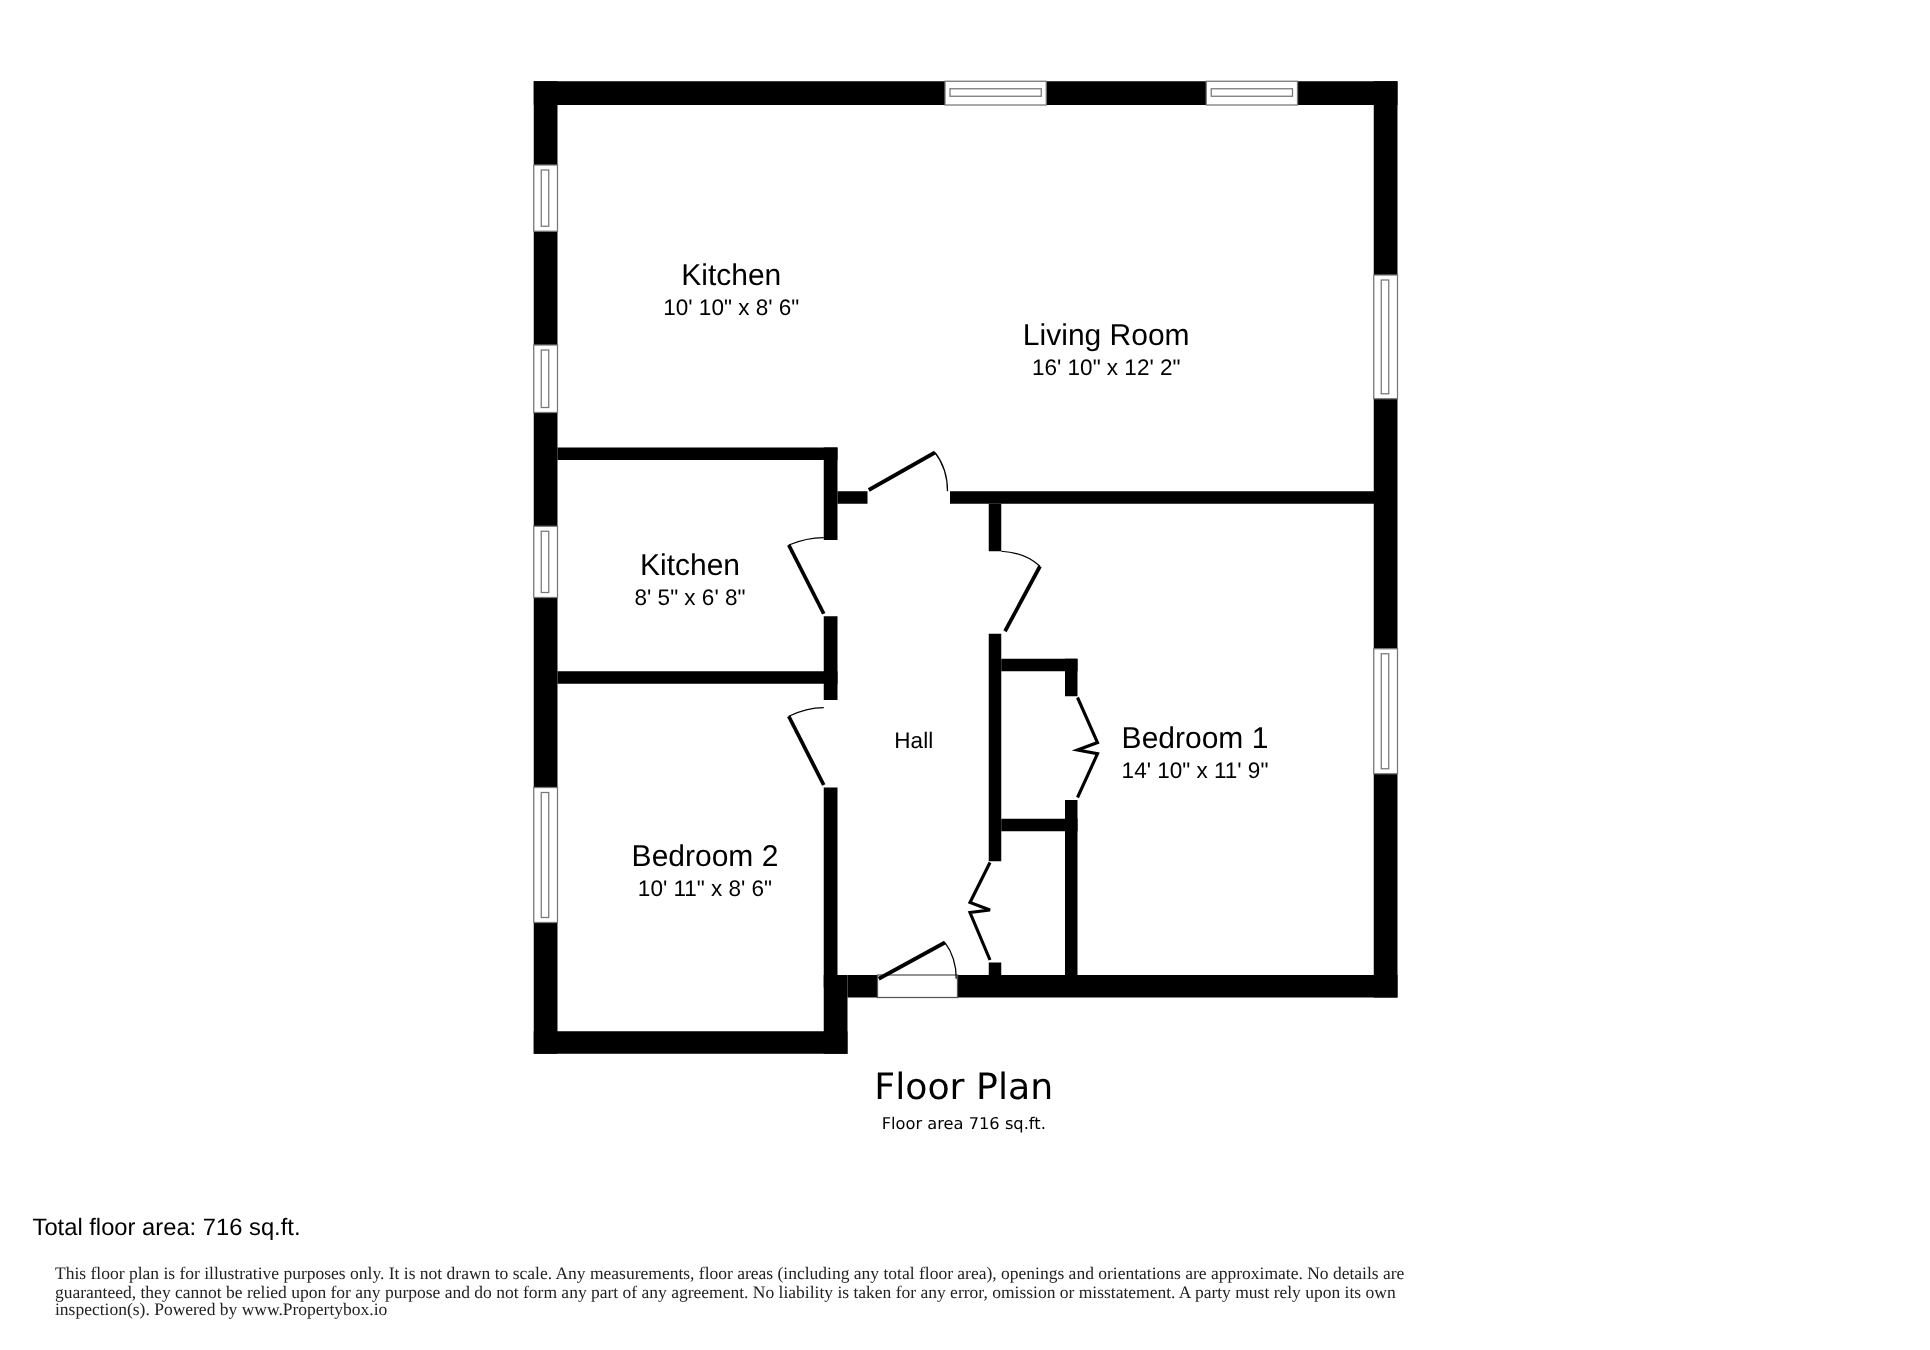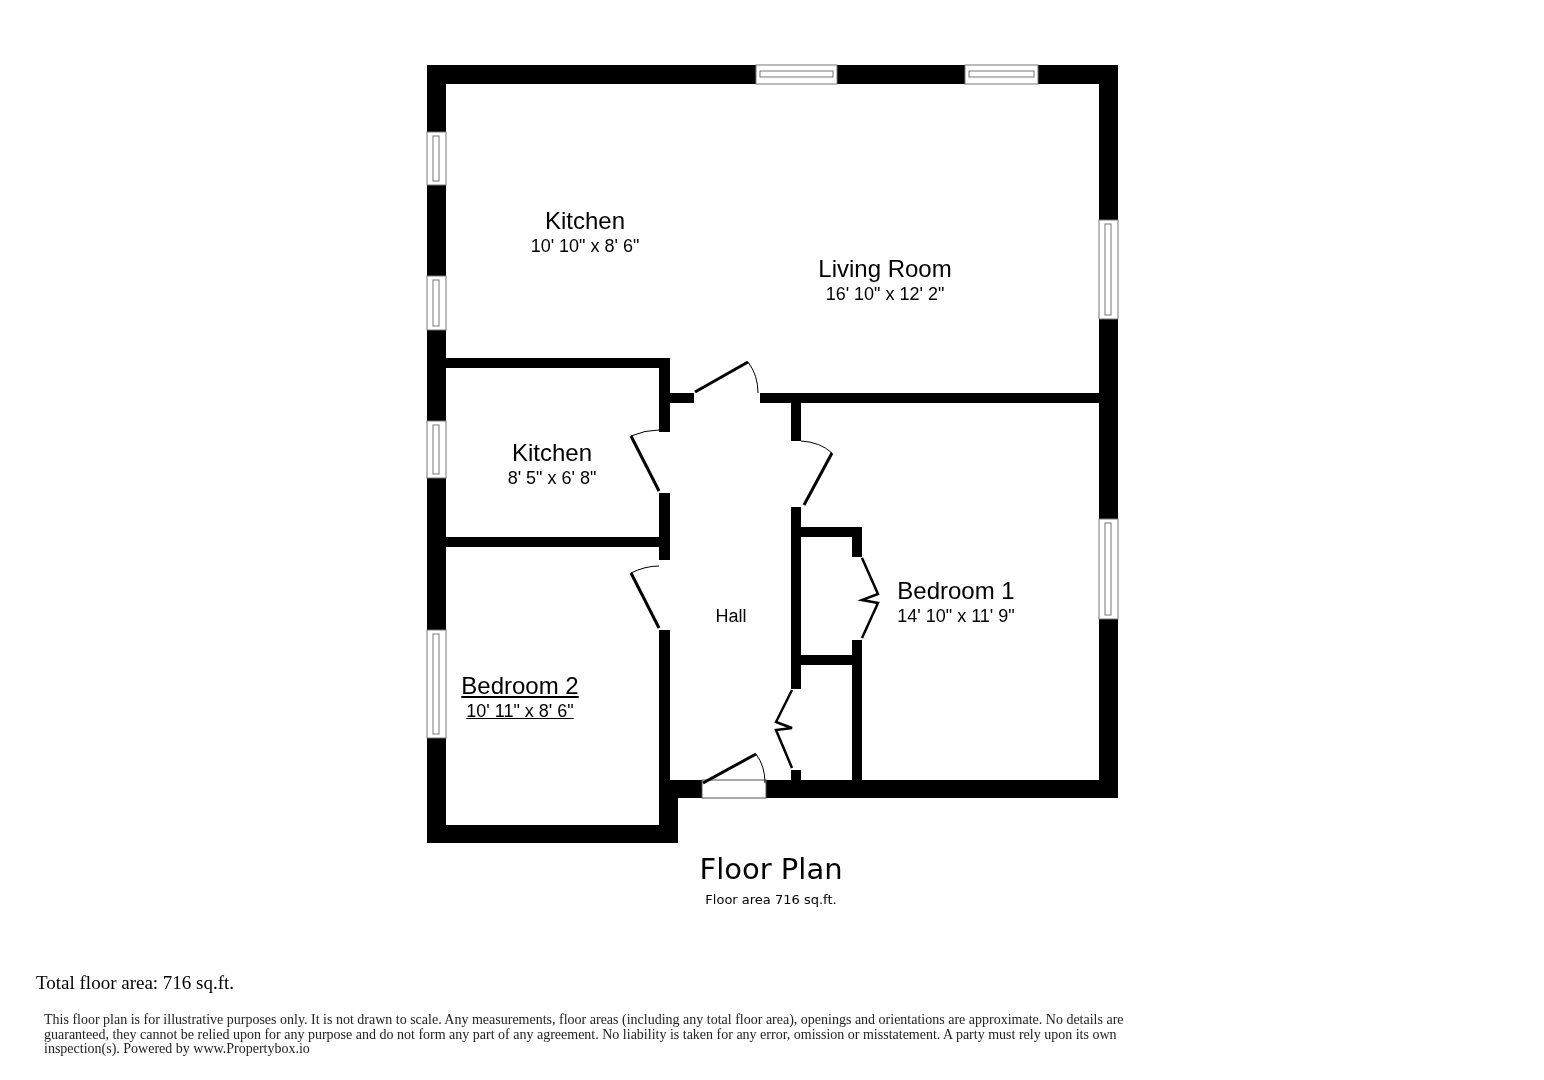--- a/index.html
+++ b/index.html
@@ -4,21 +4,21 @@
   <style>
     html, body { margin: 0; padding: 0; background: #ffffff; }
     body { width: 1544px; height: 1080px; position: relative; overflow: hidden; font-family: "DejaVu Sans", sans-serif; color: #000; }
     #plan { position: absolute; left: 0; top: 0; width: 1544px; height: 1080px; }
     .room-label { position: absolute; text-align: center; font-family: "Liberation Sans", sans-serif; transform: translateX(-50%); white-space: nowrap; }
     .room-name { font-size: 24px; line-height: 28px; }
     .room-dim { font-size: 18px; line-height: 22px; }
     .hall-name { font-size: 18px; line-height: 22px; }
     .plan-title { position: absolute; left: 771px; top: 852px; transform: translateX(-50%); font-size: 29px; font-family: "DejaVu Sans", sans-serif; white-space: nowrap; }
     .plan-area { position: absolute; left: 771px; top: 892px; transform: translateX(-50%); font-size: 13px; font-family: "DejaVu Sans", sans-serif; white-space: nowrap; }
-    .total-area { position: absolute; left: 36px; top: 972px; font-size: 19px; font-family: Liberation Serif, serif; white-space: nowrap; }
+    .total-area { position: absolute; left: 26px; top: 972px; font-size: 19px; font-family: Liberation Sans, sans-serif; white-space: nowrap; }
     .disclaimer { position: absolute; left: 44px; top: 1013px; width: 1100px; font-size: 14px; line-height: 14.5px; font-family: Liberation Serif, serif; color: #222; }
   </style>
 </head>
 <body>
 
 <svg id="plan" viewBox="0 0 1544 1080" xmlns="http://www.w3.org/2000/svg">
 
   <g fill="#000">
     <rect x="427" y="65" width="691" height="19"></rect>
     <rect x="427" y="65" width="19" height="778"></rect>
@@ -129,28 +129,28 @@
   <div class="room-dim">10' 10" x 8' 6"</div>
 </div>
 <div class="room-label" style="left:885px; top:224px;margin-top:31px;">
   <div class="room-name">Living Room</div>
   <div class="room-dim">16' 10" x 12' 2"</div>
 </div>
 <div class="room-label" style="left:552px; top:439px;">
   <div class="room-name">Kitchen</div>
   <div class="room-dim">8' 5" x 6' 8"</div>
 </div>
-<div class="room-label" style="left:731px; top:581px;margin-top:24px;">
+<div class="room-label" style="left:731px; top:581px;">
   <div class="hall-name">Hall</div>
 </div>
 <div class="room-label" style="left:956px; top:577px;">
   <div class="room-name">Bedroom 1</div>
   <div class="room-dim">14' 10" x 11' 9"</div>
 </div>
-<div class="room-label" style="left:520px; top:672px;text-decoration:underline;">
+<div class="room-label" style="left:564px; top:672px;">
   <div class="room-name">Bedroom 2</div>
   <div class="room-dim">10' 11" x 8' 6"</div>
 </div>
 
 <div class="plan-title">Floor Plan</div>
 <div class="plan-area">Floor area 716 sq.ft.</div>
 
 <div class="total-area">Total floor area: 716 sq.ft.</div>
 <div class="disclaimer">This floor plan is for illustrative purposes only. It is not drawn to scale. Any measurements, floor areas (including any total floor area), openings and orientations are approximate. No details are guaranteed, they cannot be relied upon for any purpose and do not form any part of any agreement. No liability is taken for any error, omission or misstatement. A party must rely upon its own inspection(s). Powered by www.Propertybox.io</div>
 

